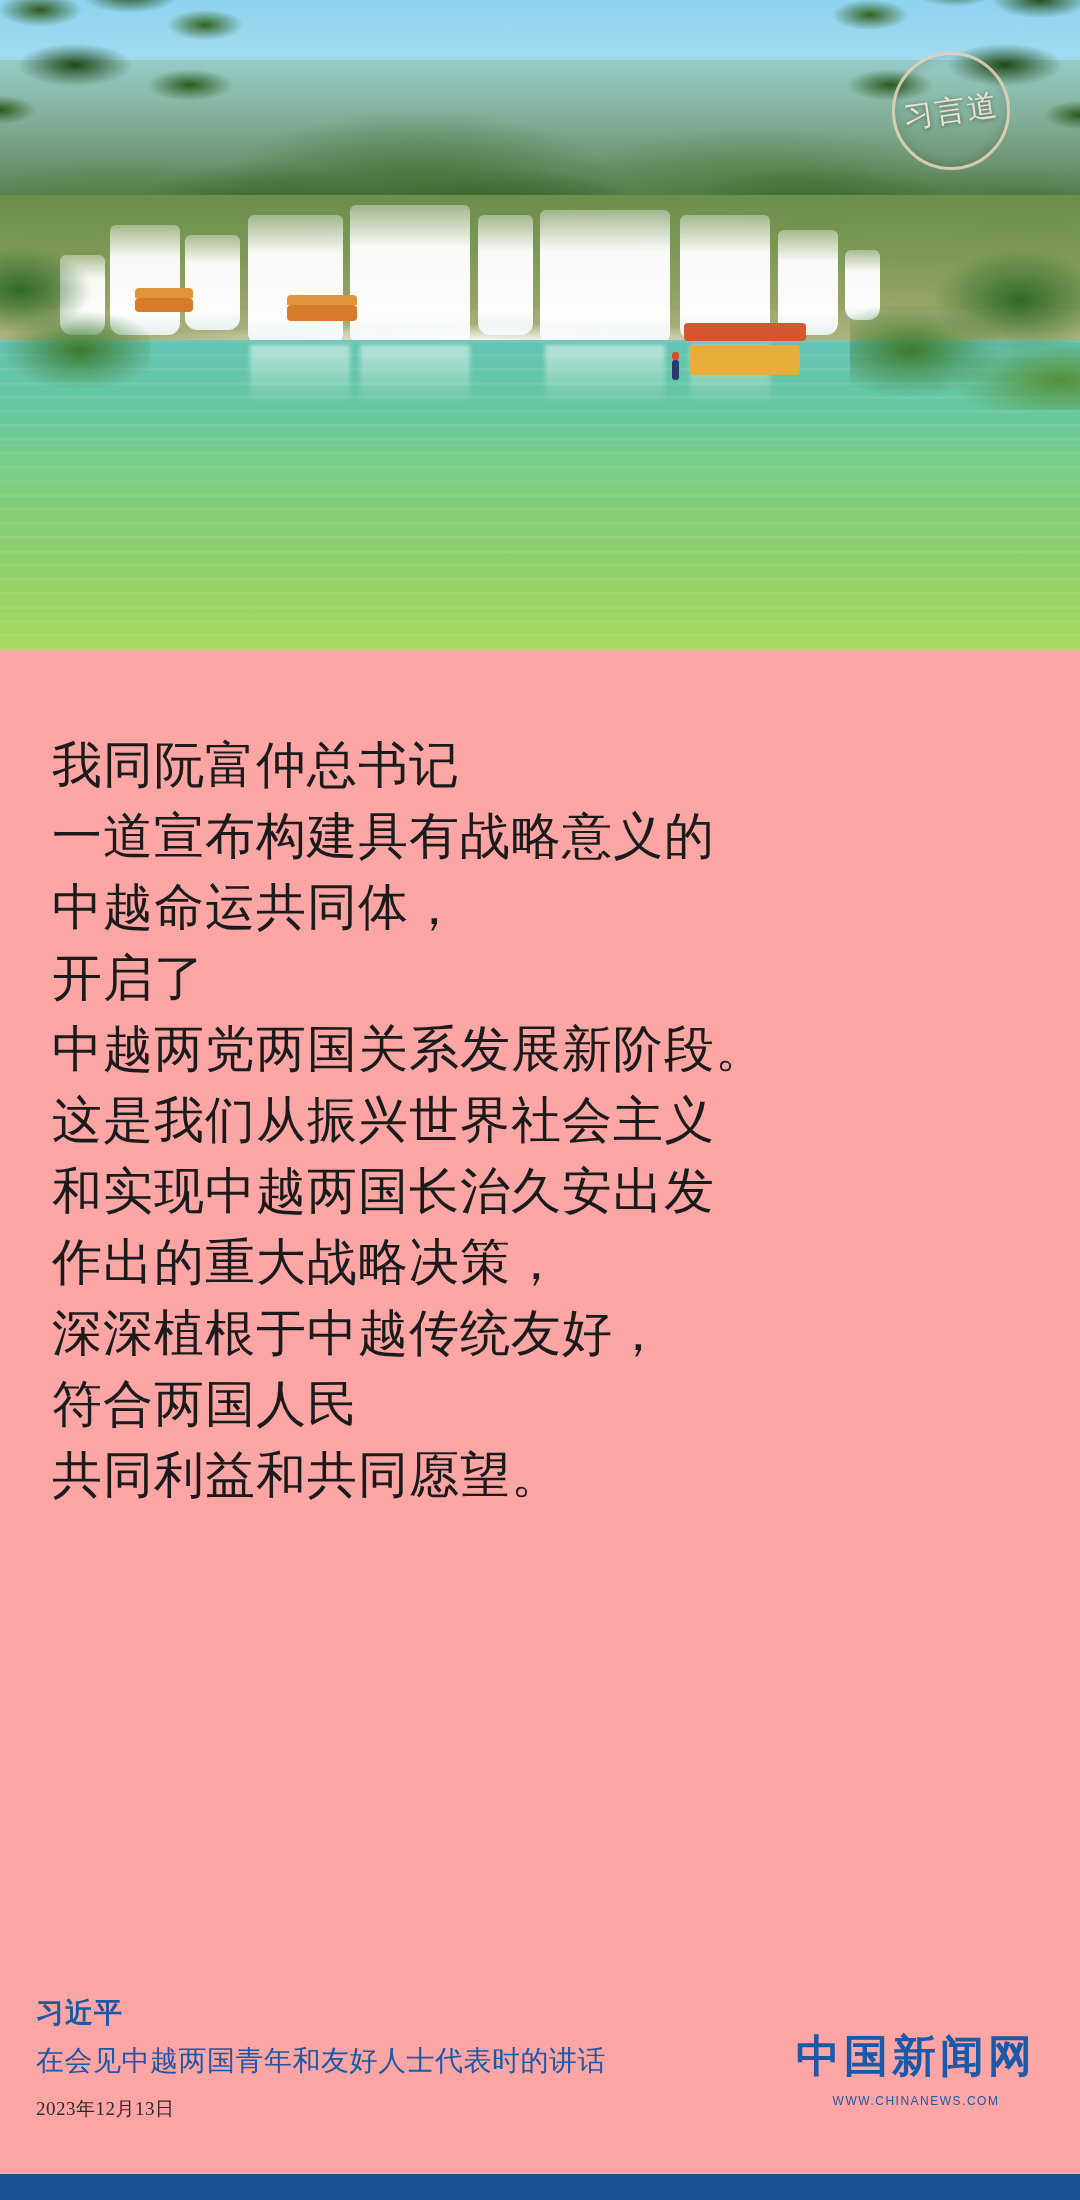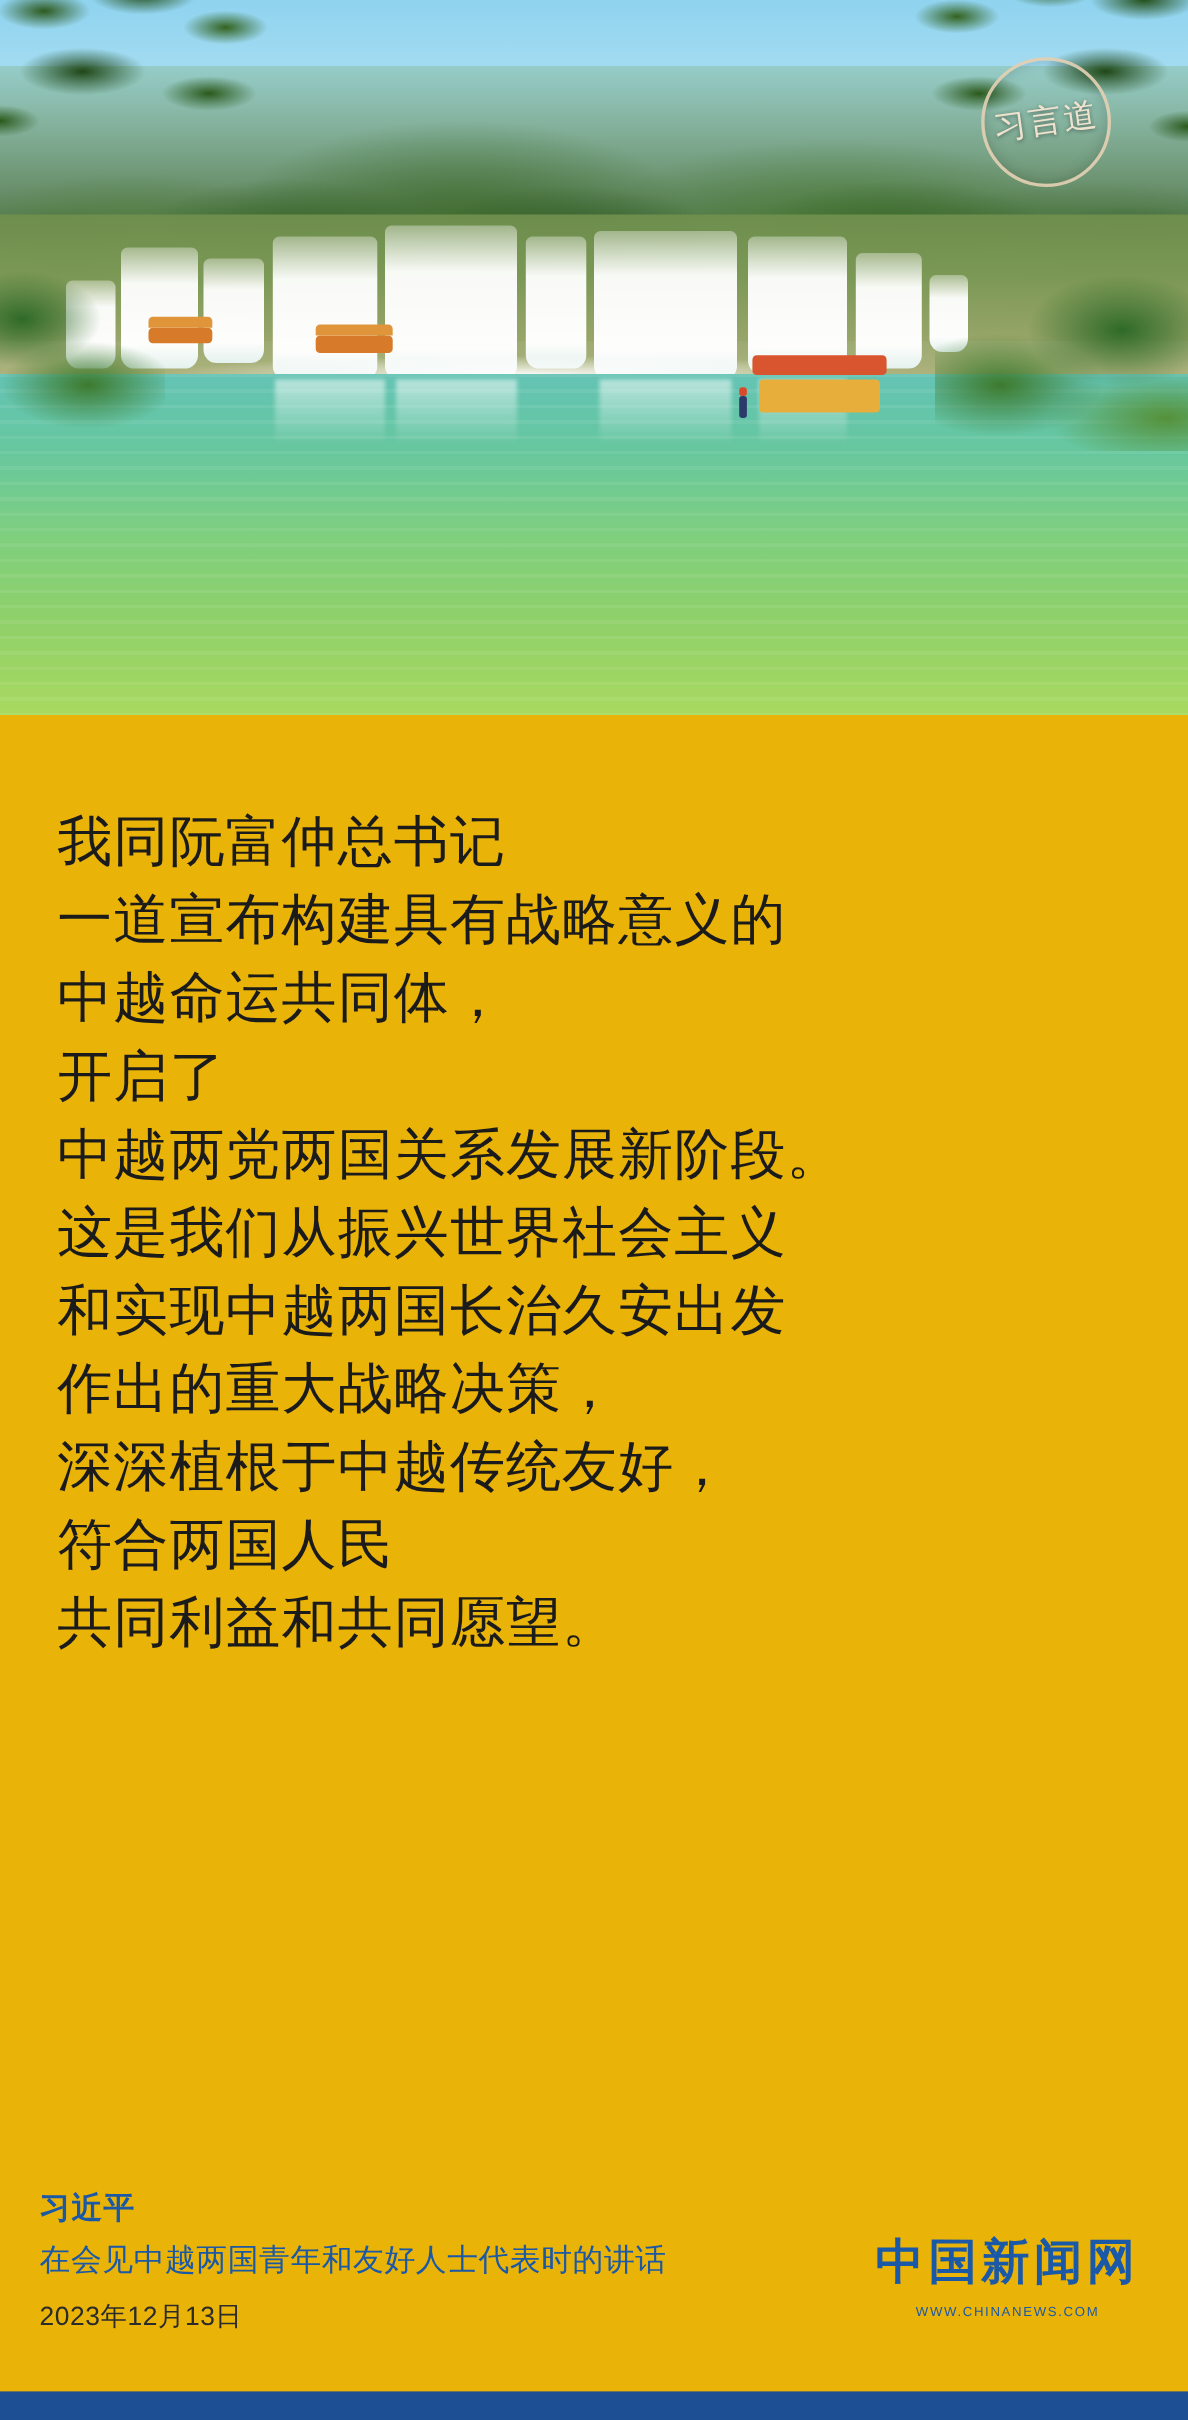--- a/index.html
+++ b/index.html
@@ -205,21 +205,21 @@
     letter-spacing: 2px;
     text-shadow: 0 1px 4px rgba(0,0,0,0.45);
     box-shadow: 0 0 14px rgba(0,0,0,0.18) inset;
   }
   .seal span { display: block; transform: rotate(-8deg); line-height: 1.05; }
 
   
   .body-area {
     position: relative;
     flex: 1;
-    background: #eab308;
+    background: #fca5a5;
     padding: 80px 52px 0 52px;
     box-sizing: border-box;
   }
   .quote {
     font-family: "Liberation Serif", "DejaVu Serif", serif;
     font-size: 50px;
     line-height: 71px;
     color: #1b1b1b;
     letter-spacing: 1px;
     white-space: pre-line;
@@ -246,24 +246,25 @@
     letter-spacing: 1px;
     margin-bottom: 10px;
   }
   .attrib .occasion {
     font-size: 28px;
     font-weight: normal;
     letter-spacing: 0.5px;
     margin-bottom: 16px;
   }
   .attrib .date {
-    font-size: 24px;
+    font-size: 19px;
     font-weight: normal;
     color: #2b2b2b;
     letter-spacing: 0.5px;
+    font-family: Liberation Serif, serif;
   }
   .brand {
     position: absolute;
     right: 44px;
     bottom: 92px;
     text-align: center;
     color: #174e9c;
   }
   .brand .cn {
     font-family: "Liberation Serif", serif;

